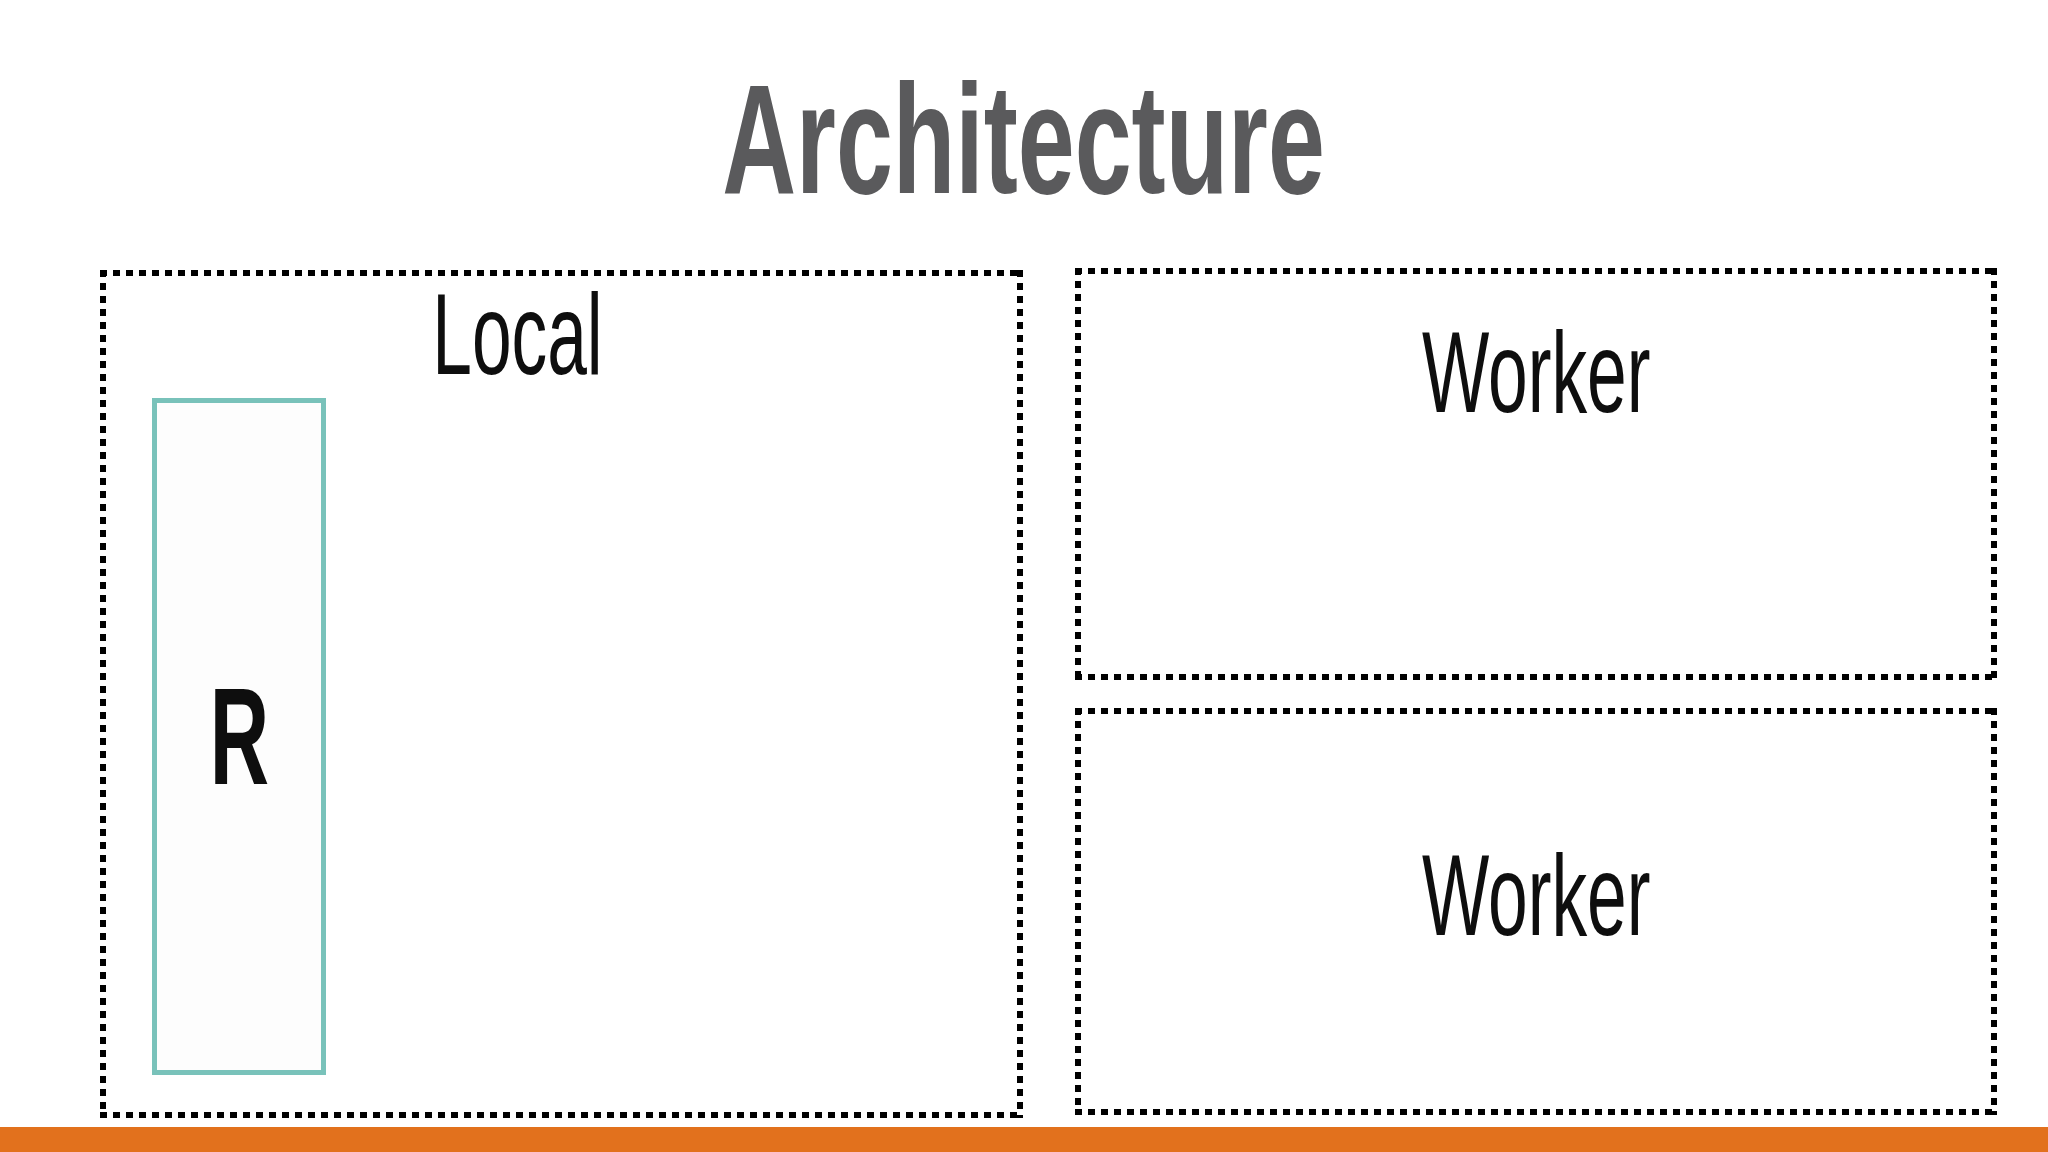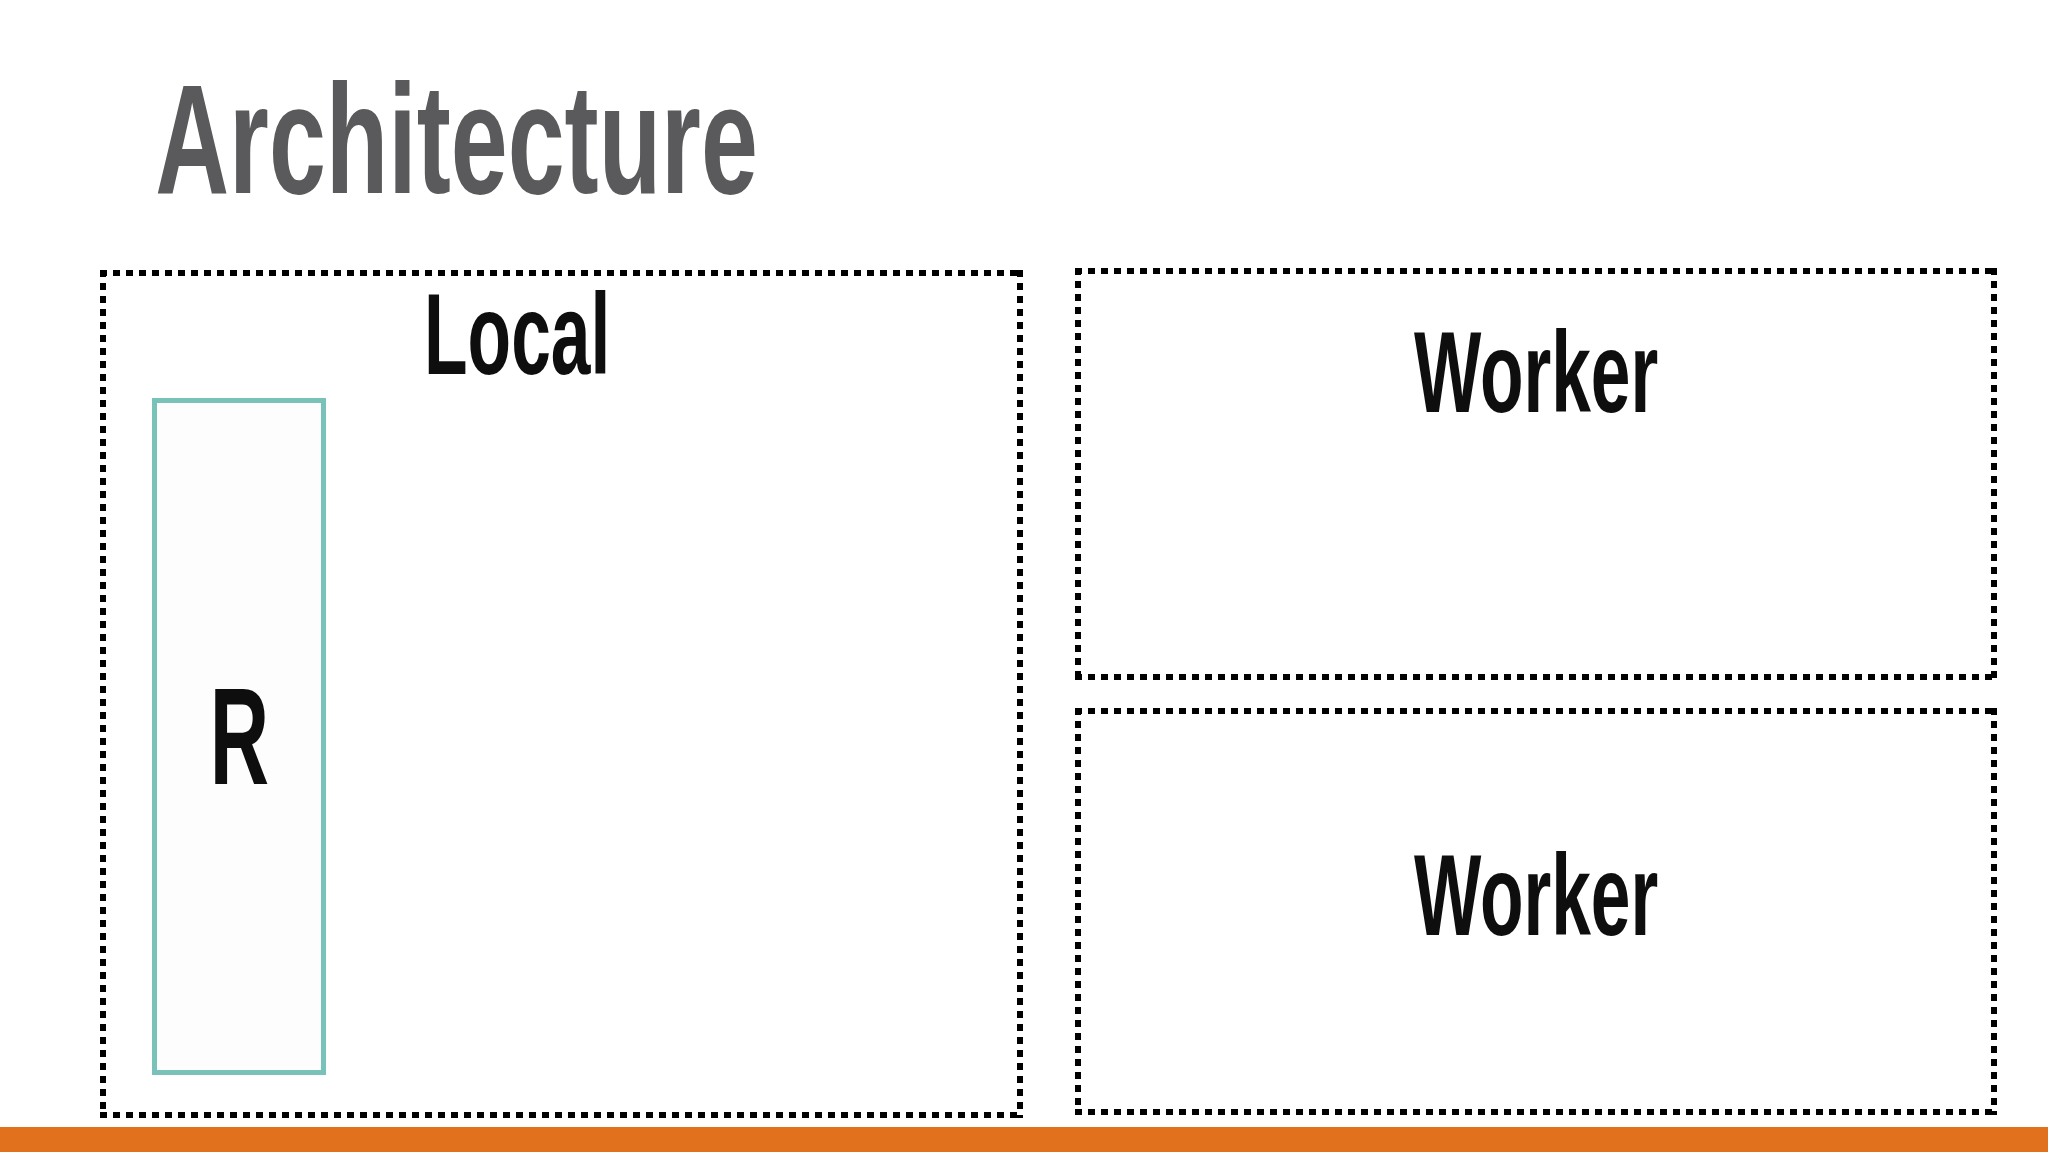--- a/index.html
+++ b/index.html
@@ -17,21 +17,21 @@
     background:var(--c-background);
     position:relative;
     overflow:hidden;
     font-family:"Liberation Sans","DejaVu Sans",sans-serif;
   }
   .abs{position:absolute;}
 
   
   .slide-title{
     top:62px;left:0;width:2048px;
-    text-align:left;
+    text-align:center;
     font-size:155px;
     font-weight:bold;
     line-height:1;
     color:var(--c-title);
     white-space:nowrap;
   }
   .cond{display:inline-block;transform:scaleX(0.66);transform-origin:50% 50%;}
   .cond-label{display:inline-block;transform:scaleX(0.62);transform-origin:50% 50%;}
   .cond-r{display:inline-block;transform:scaleX(0.60);transform-origin:50% 50%;}
 
@@ -46,21 +46,21 @@
     background-position:left top,left bottom,left top,right top;
     background-repeat:no-repeat;
   }
 
   .box-local{left:100px;top:270px;width:923px;height:848px;text-align:center;}
   .box-worker-1{left:1075px;top:268px;width:922px;height:412px;text-align:center;}
   .box-worker-2{left:1075px;top:708px;width:922px;height:407px;text-align:center;}
 
   .shape-label{
     font-size:115px;
-    font-weight:bold;
+    font-weight:normal;
     line-height:1;
     color:var(--c-label);
     white-space:nowrap;
   }
   .label-local{margin-top:7px;position:relative;left:-44px;}
   .label-worker-1{margin-top:47px;}
   .label-worker-2{margin-top:130px;}
 
   
   .r-node{

